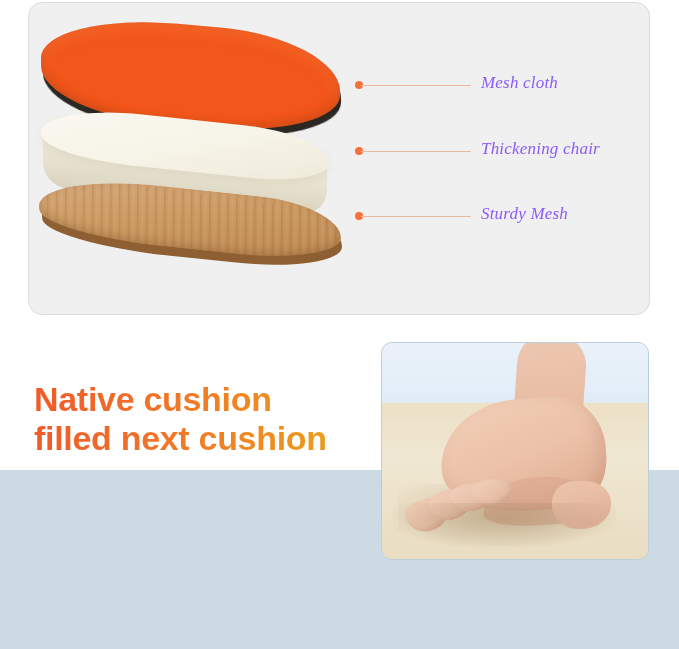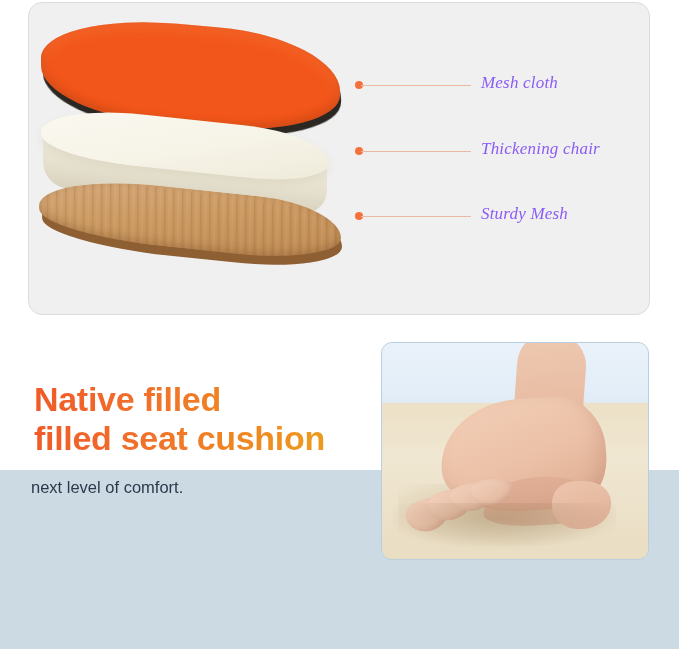--- a/index.html
+++ b/index.html
@@ -299,26 +299,25 @@
     <span class="dot"></span>
     <span class="line"></span>
     <span class="label">Sturdy Mesh</span>
   </div>
 
 </div>
 
 <div id="blue-band"></div>
 
 <div id="headline">
-  <span class="hl-line">Native filled</span>
-  <span class="hl-line">filled seat cushion</span>
+  <span class="hl-line">Native cushion</span>
+  <span class="hl-line">filled next cushion</span>
 </div>
 
 <div id="subcopy">
-  <span class="sc-line">next level of comfort.</span>
 </div>
 
 <div id="photo-panel">
   <div id="photo-sky"></div>
   <div id="photo-foam">
     <div class="dent"></div>
   </div>
   <div class="foot-part" id="foot-leg"></div>
   <div class="foot-part" id="foot-body"></div>
   <div class="foot-part" id="foot-arch"></div>

